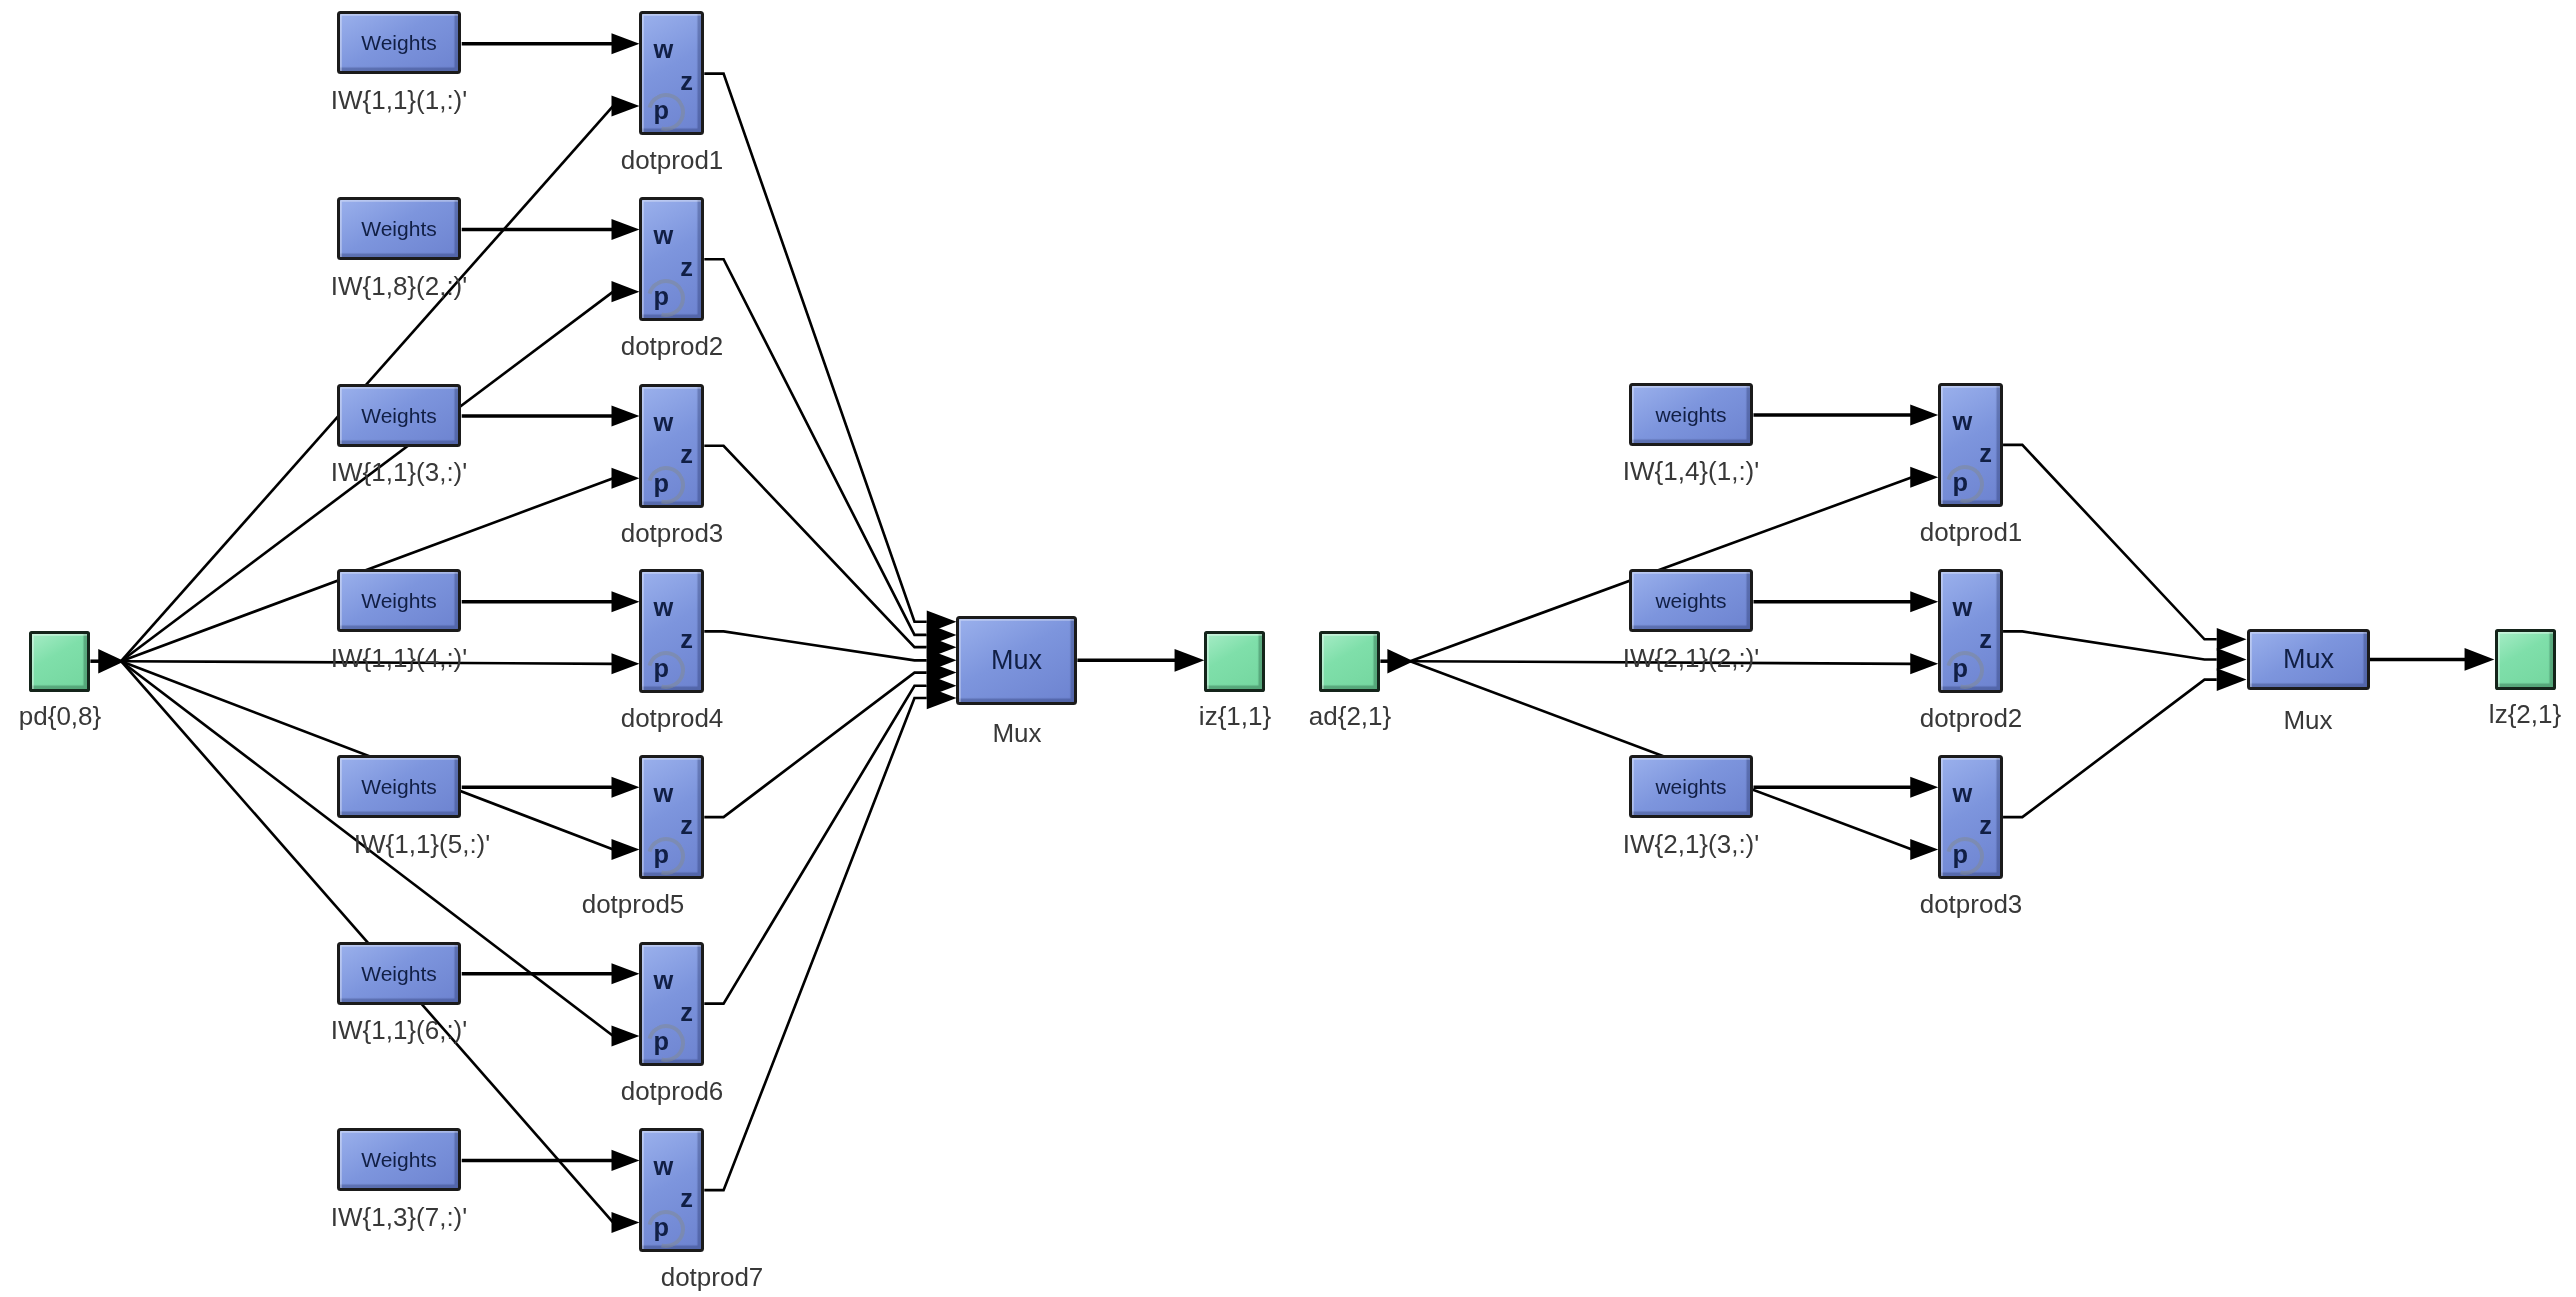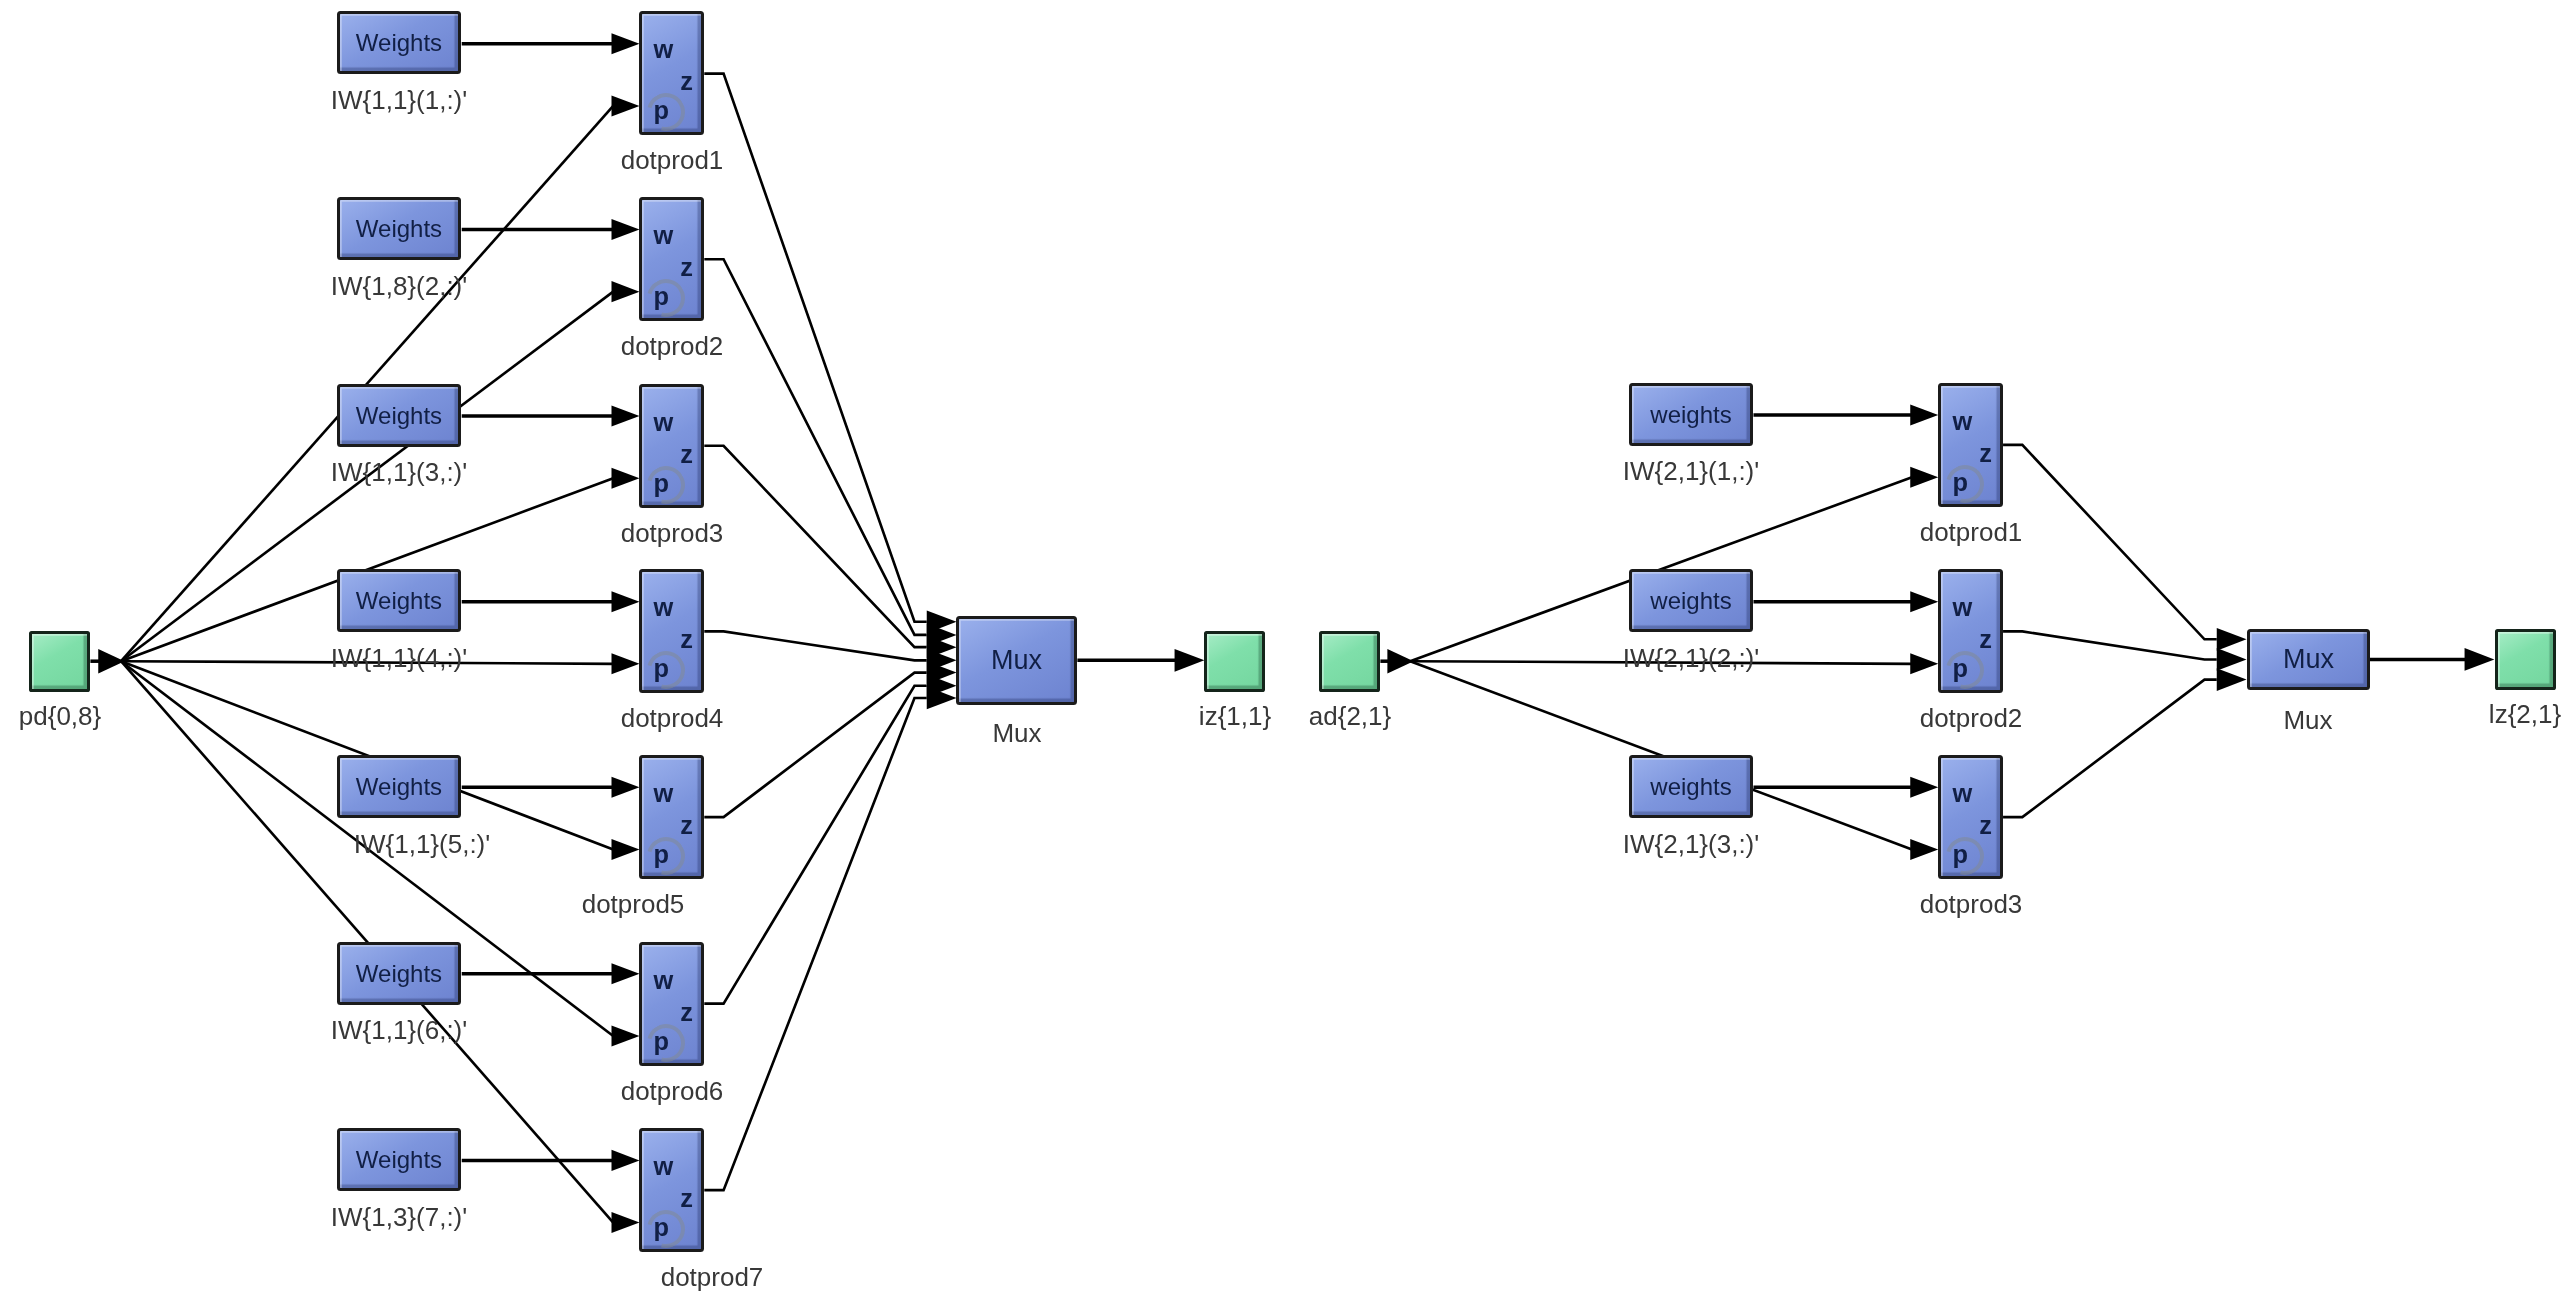--- a/index.html
+++ b/index.html
@@ -7,21 +7,21 @@
     position:relative; width:2576px; height:1297px; background:#ffffff;
     font-family:"Liberation Sans", sans-serif; overflow:hidden;
   }
   .blk{
     position:absolute; box-sizing:border-box;
     border:3.5px solid #1b1b1b; border-radius:3.5px;
     background:linear-gradient(150deg,#9ab0ec 0%, #7d95dd 45%, #6d83d0 100%);
     box-shadow: inset 1.8px 1.8px 0 rgba(255,255,255,.35), inset -3.5px -3.5px 0.9px rgba(15,25,70,.28);
     color:#111f45;
   }
-  .weights{width:124px;height:63px;display:flex;align-items:center;justify-content:center;font-size:24px;}
+  .weights{width:124px;height:63px;display:flex;align-items:center;justify-content:center;font-size:21px;}
   .dotprod{width:65px;height:124px;font-weight:700;font-size:25.4px;}
   .muxblk{display:flex;align-items:center;justify-content:center;font-size:27px;}
   .pw{position:absolute;left:11.4px;top:21px;}
   .pz{position:absolute;right:8px;top:53px;}
   .pp{position:absolute;left:11.4px;bottom:7px;z-index:0;}
   .pp::after{
     content:""; position:absolute; left:-6.1px; top:-3.5px; width:30px; height:30px;
     border:4.4px solid rgba(130,138,150,.55); border-left-color:transparent;
     border-radius:50%; transform:rotate(-30deg); z-index:-1;
   }
@@ -198,21 +198,21 @@
   <div class="lbl" style="left:1017px;top:718px">Mux</div>
   <div class="gport" style="left:1204px;top:631px"></div>
   <div class="lbl" style="left:1235px;top:701px">iz{1,1}</div>
 
   <div class="gport" style="left:1319px;top:631px"></div>
   <div class="lbl" style="left:1350px;top:701px">ad{2,1}</div>
 
   <div class="blk weights" style="left:1629px;top:383px">
       <span>weights</span>
     </div>
-  <div class="lbl" style="left:1691px;top:456px">IW{2,1}(1,:)'</div>
+  <div class="lbl" style="left:1691px;top:456px">IW{1,4}(1,:)'</div>
   <div class="blk dotprod" style="left:1938px;top:383px">
       <span class="pw">w</span>
       <span class="pz">z</span>
       <span class="pp">p</span>
     </div>
   <div class="lbl" style="left:1971px;top:517px">dotprod1</div>
 
   <div class="blk weights" style="left:1629px;top:569px">
       <span>weights</span>
     </div>

